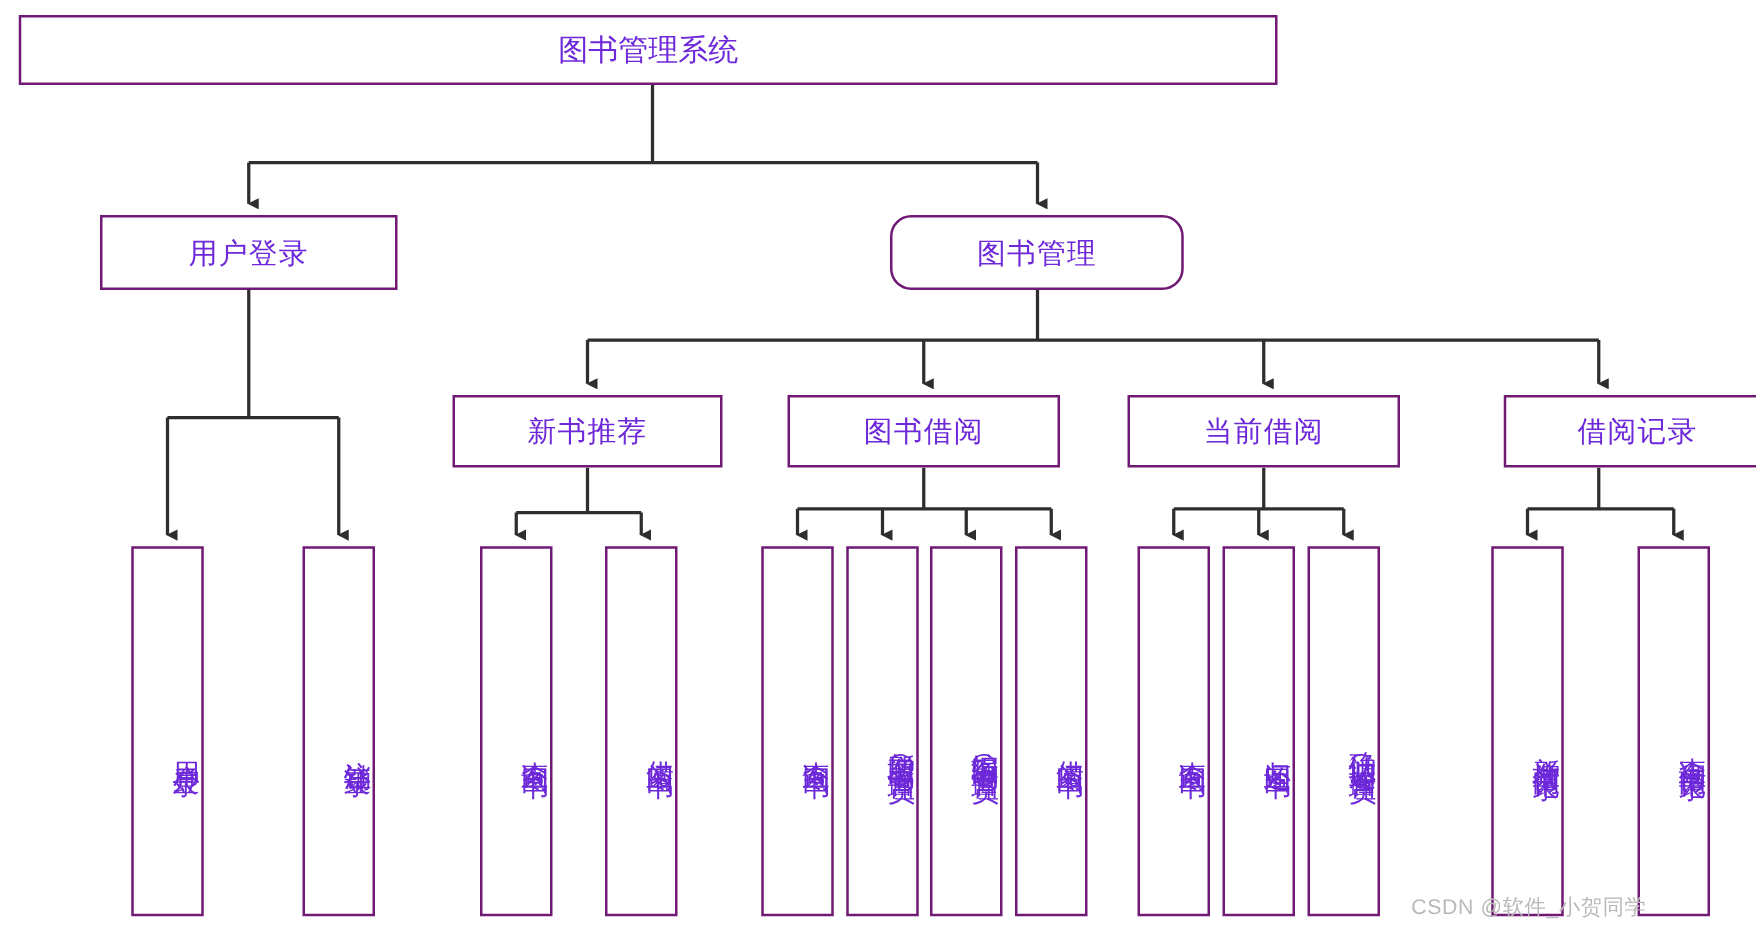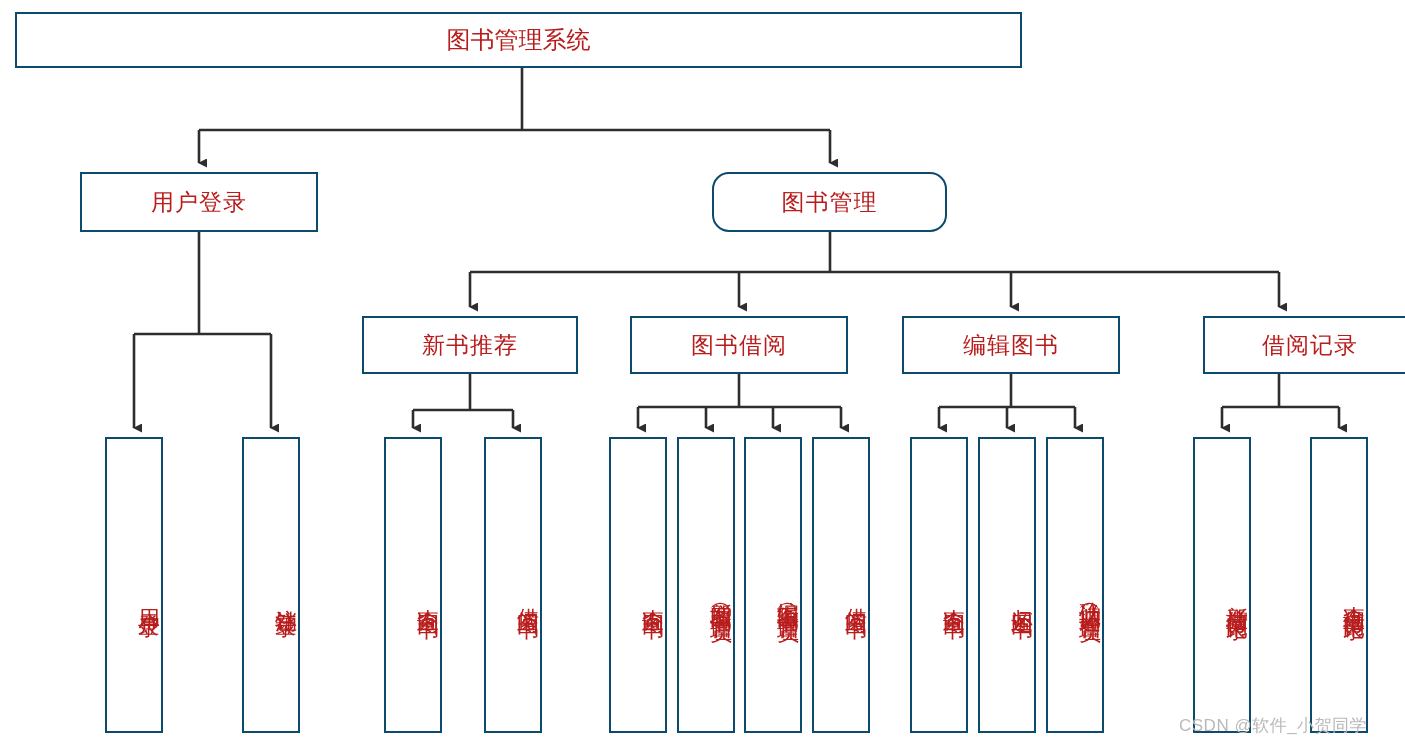--- a/index.html
+++ b/index.html
@@ -7,46 +7,46 @@
     width:1405px;height:747px;
     background:#ffffff;
     font-family:"Liberation Sans","DejaVu Sans",sans-serif;
     position:relative;overflow:hidden;
   }
   #canvas{position:absolute;left:0;top:0;width:1405px;height:747px;}
   .node{
     position:absolute;
     box-sizing:border-box;
     background:#ffffff;
-    border:2px solid #0c4a6e;
+    border:2px solid #701a75;
     display:flex;
     align-items:center;
     justify-content:center;
-    color:#b91c1c;
+    color:#6d28d9;
   }
   .node.h{
     font-size:23px;
     letter-spacing:1px;
   }
   .node.root{font-size:24px;}
   .node.v{
     font-size:22px;
     writing-mode:vertical-rl;
     text-orientation:upright;
     align-items:flex-start;
     justify-content:center;
     padding-top:24px;
     line-height:1.12;
     letter-spacing:3px;
   }
   .node.v span{display:block;}
   svg.links{position:absolute;left:0;top:0;width:1405px;height:747px;pointer-events:none;}
   .watermark{
     position:absolute;
-    left:1179px;top:714px;
+    left:1129px;top:714px;
     font-size:17px;
     color:#b9b9b9;
     white-space:nowrap;
     letter-spacing:0.5px;
     text-align:right;
   }
 </style>
 </head>
 <body>
 
@@ -113,21 +113,21 @@
     <span>图书管理</span>
   </div>
 
   <div class="node h" style="left:630px;top:316px;width:218px;height:58px;">
     <span>图书借阅</span>
   </div>
   <div class="node h" style="left:362px;top:316px;width:216px;height:58px;">
     <span>新书推荐</span>
   </div>
   <div class="node h" style="left:902px;top:316px;width:218px;height:58px;">
-    <span>编辑图书</span>
+    <span>当前借阅</span>
   </div>
   <div class="node h" style="left:1203px;top:316px;width:214px;height:58px;">
     <span>借阅记录</span>
   </div>
 
   <div class="node v" style="left:105px;top:437px;width:58px;height:296px;">
     <span>用户登录</span>
   </div>
   <div class="node v" style="left:242px;top:437px;width:58px;height:296px;">
     <span>注销登录</span>

